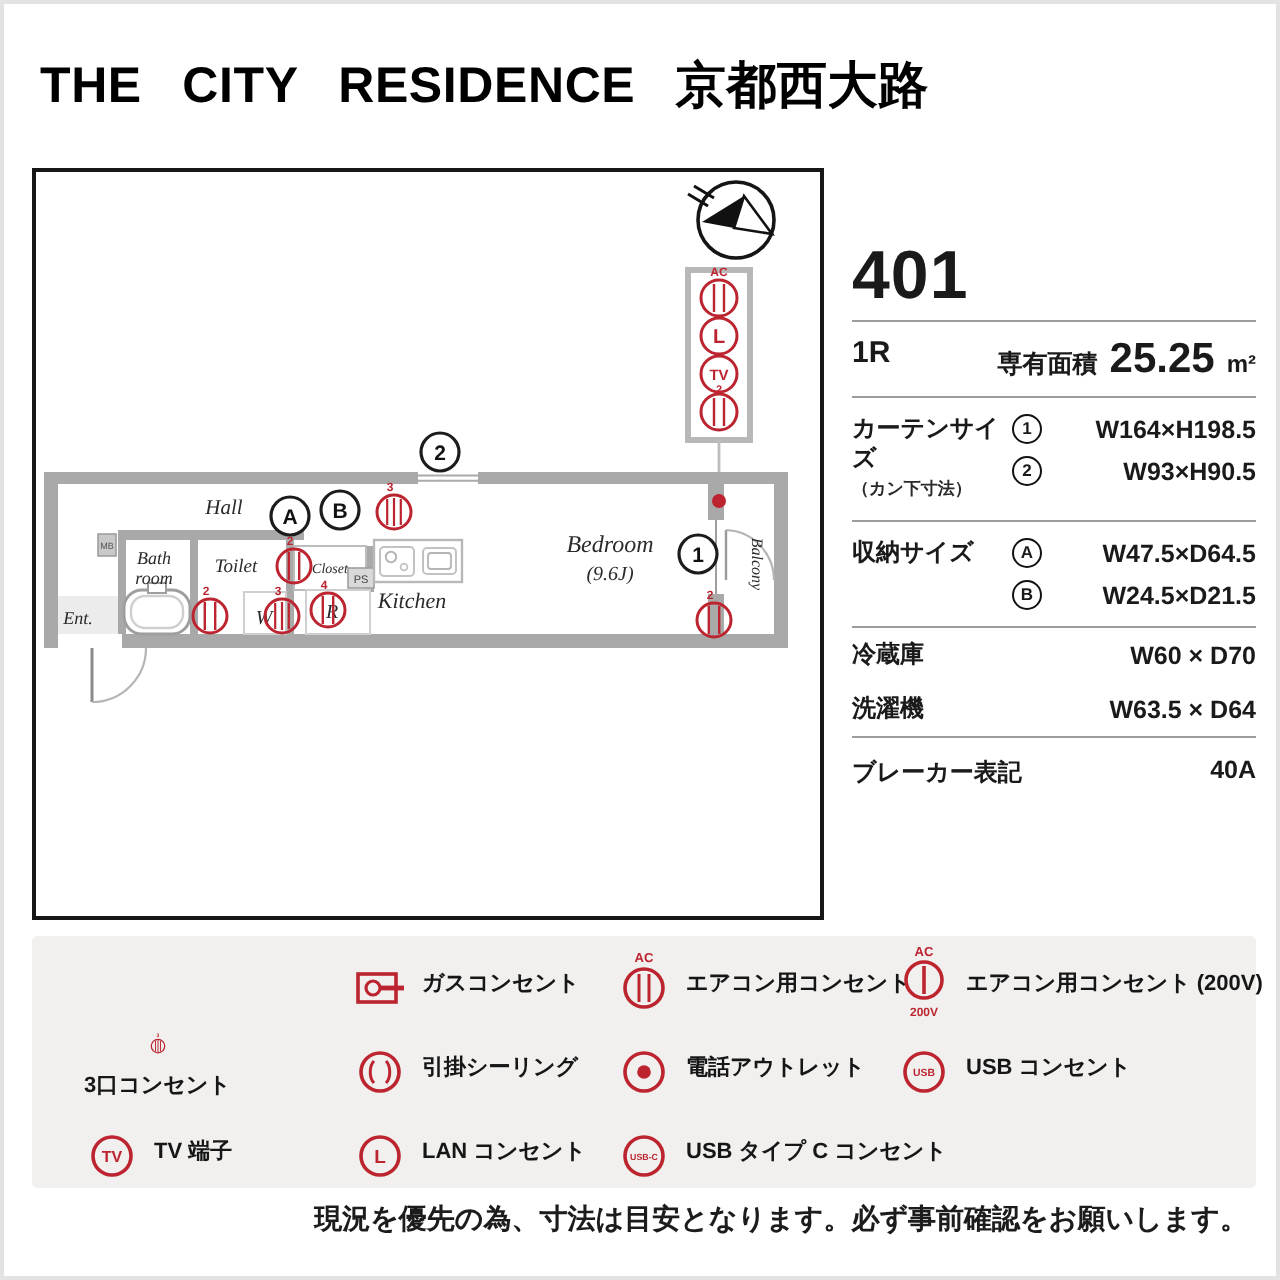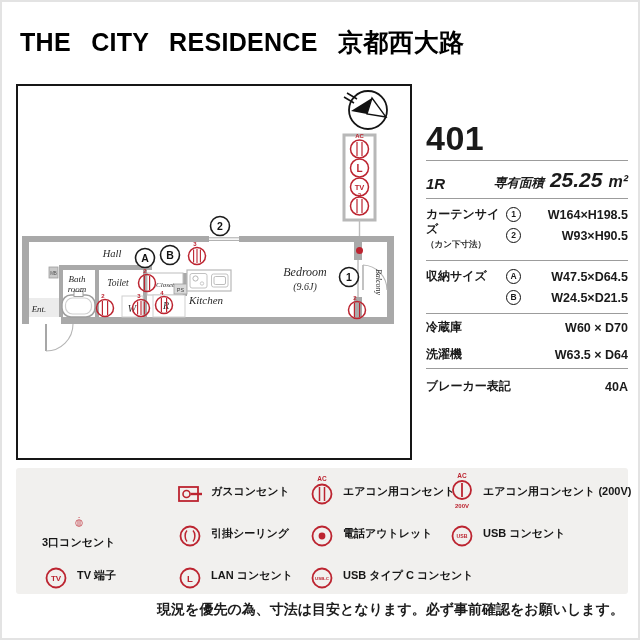--- a/index.html
+++ b/index.html
@@ -5,38 +5,38 @@
   html,body{margin:0;padding:0;background:#fff;}
   .page{position:relative;width:640px;height:640px;background:#fff;border:2px solid #e3e3e3;box-sizing:border-box;
         font-family:"Liberation Sans",sans-serif;color:#1a1a1a;overflow:hidden;}
   .title{position:absolute;left:18px;top:24px;font-size:25px;font-weight:800;letter-spacing:.3px;word-spacing:13px;color:#000000;white-space:nowrap;}
   .plan-svg{position:absolute;left:14px;top:82px;}
   
   .info{position:absolute;left:424px;top:118px;width:202px;}
   .unit-no{font-size:34px;font-weight:800;line-height:36px;letter-spacing:.5px;}
   .rule{border-top:1.5px solid #9c9c9c;margin:0;}
   .r1{margin-top:4px;}
-  .row-type{display:flex;justify-content:space-between;align-items:flex-end;padding:7px 0 6px 0;font-style:italic;}
+  .row-type{display:flex;justify-content:space-between;align-items:flex-start;padding:7px 0 6px 0;}
   .type{font-size:15px;font-weight:800;}
   .area{display:flex;align-items:baseline;gap:6px;}
   .area-label{font-size:12.5px;font-weight:800;}
   .area-val{font-size:21px;font-weight:800;}
-  .area-unit{font-size:16px;font-weight:800;}
+  .area-unit{font-size:12px;font-weight:800;}
   .sec{display:flex;padding:8px 0;}
   .sec-label{width:80px;font-size:12px;font-weight:800;line-height:15px;}
   .sec-sub{font-size:8.5px;font-weight:700;color:#2a2a2a;}
   .sec-rows{flex:1;display:flex;flex-direction:column;gap:6px;}
   .kv{display:flex;justify-content:space-between;align-items:center;}
   .circ{display:inline-flex;justify-content:center;align-items:center;width:13px;height:13px;border:1.2px solid #111;border-radius:50%;
         font-size:8.5px;font-weight:800;line-height:13px;}
   .kv-val{font-size:12.5px;font-weight:800;}
   .app-row{display:flex;justify-content:space-between;align-items:center;padding:5px 0;}
   .app-label{font-size:12px;font-weight:800;}
   .app-val{font-size:12.5px;font-weight:800;}
-  .brk{display:flex;justify-content:space-between;align-items:center;padding:9px 0;gap:35px;}
+  .brk{display:flex;justify-content:space-between;padding:9px 0;gap:35px;}
   
   .legend-panel{position:absolute;left:14px;top:466px;width:612px;height:126px;background:#f1f0ee;border-radius:3px;}
   .lg-item{position:absolute;display:flex;align-items:center;gap:7px;height:34px;}
   .lg-item span{font-size:11px;font-weight:800;color:#161616;white-space:nowrap;}
   .disclaimer{position:absolute;right:14px;top:599px;font-size:14px;font-weight:800;color:#1c1c1c;}
 </style>
 </head>
 <body>
 
 <div class="page">

